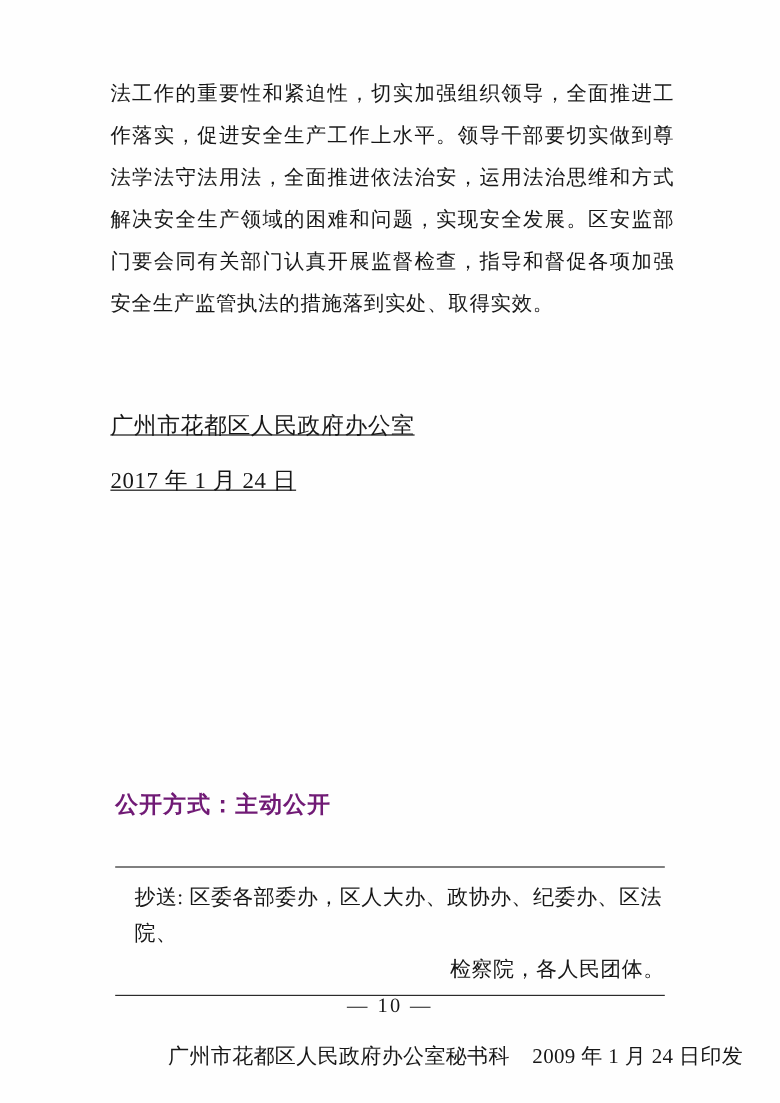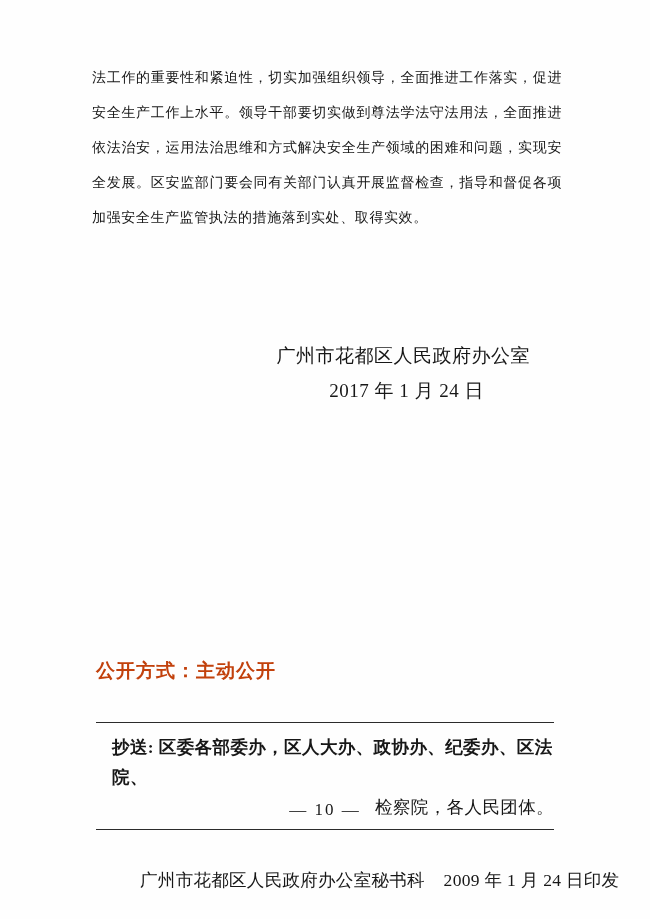--- a/index.html
+++ b/index.html
@@ -20,53 +20,55 @@
     left: 0; top: 0;
     width: 650px;
     height: 919px;
     background: #fefefe;
   }
   .body-text {
     position: absolute;
     left: 92px;
     top: 60px;
     width: 470px;
-    font-size: 14px;
+    font-size: 17px;
     line-height: 35px;
     text-align: justify;
     text-justify: inter-ideograph;
     letter-spacing: 0.6px;
     color: #171717;
   }
   .signature-block {
     position: absolute;
     left: 92px;
     top: 338px;
     width: 470px;
     font-size: 19px;
     line-height: 35px;
     color: #171717;
   }
   .sig-line {
-    text-align: right;
+    text-align: left;
     padding-right: 32px;
     letter-spacing: 0.5px;
+    text-decoration: underline;
   }
   .sig-line.date {
     padding-right: 78px;
     letter-spacing: 0.5px;
+    margin-top: 11px;
   }
   .disclosure {
     position: absolute;
     left: 96px;
     top: 658px;
     font-size: 19px;
     font-weight: bold;
     letter-spacing: 1px;
-    color: #c2410c;
+    color: #701a75;
   }
   .footer-rules {
     position: absolute;
     left: 96px;
     top: 722px;
     width: 458px;
   }
   .rule {
     border-top: 1px solid #2b2b2b;
     width: 100%;
@@ -74,38 +76,37 @@
   }
   .cc-block {
     font-size: 17.5px;
     line-height: 30px;
     padding: 9px 0 7px 0;
     color: #171717;
     letter-spacing: 0.4px;
   }
   .cc-line-1 {
     padding-left: 16px;
-    font-weight: bold;
   }
   .cc-line-2 {
     padding-left: 52px;
     text-align: right;
   }
   .issuer-block {
     font-size: 17.5px;
     line-height: 28px;
     padding: 8px 0 6px 16px;
     color: #171717;
     letter-spacing: 0.3px;
     white-space: pre;
   }
   .page-number {
     position: absolute;
     left: 0;
-    top: 800px;
+    top: 828px;
     width: 650px;
     text-align: center;
     font-size: 17px;
     color: #171717;
     letter-spacing: 2px;
   }
 </style>
 </head>
 <body>
 

